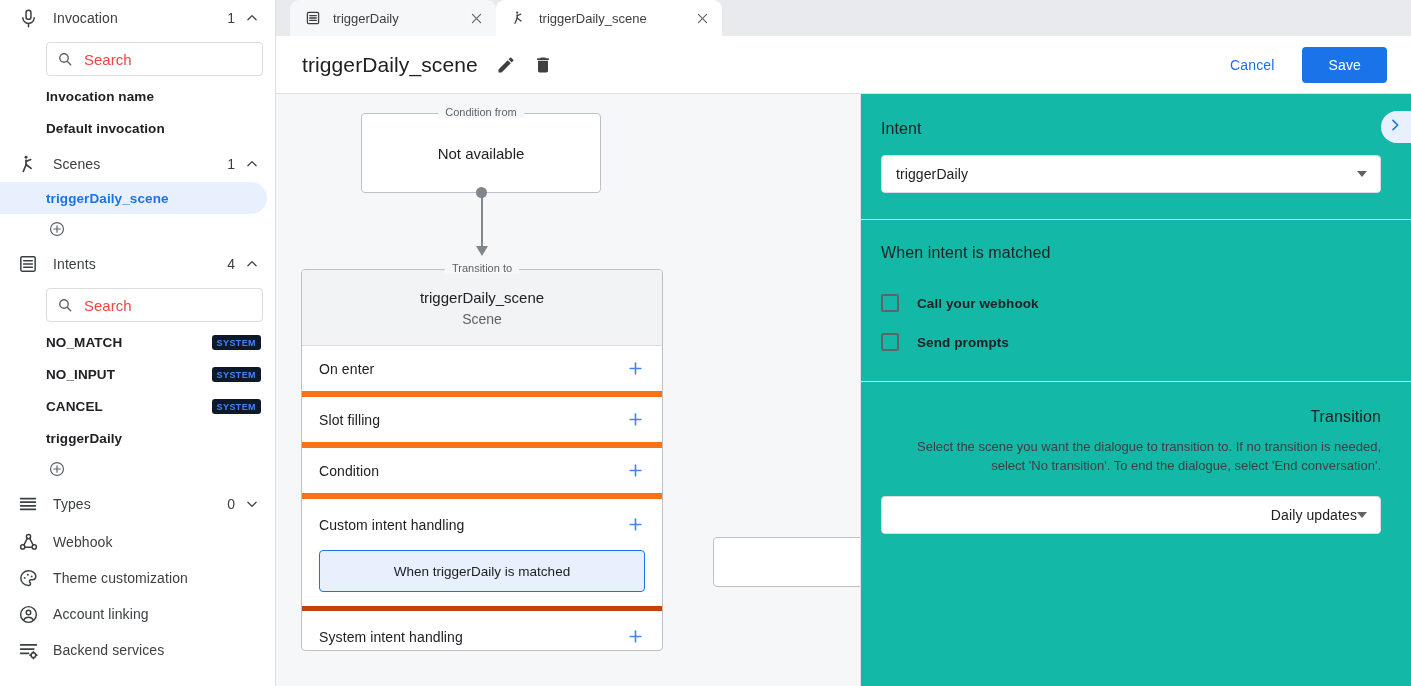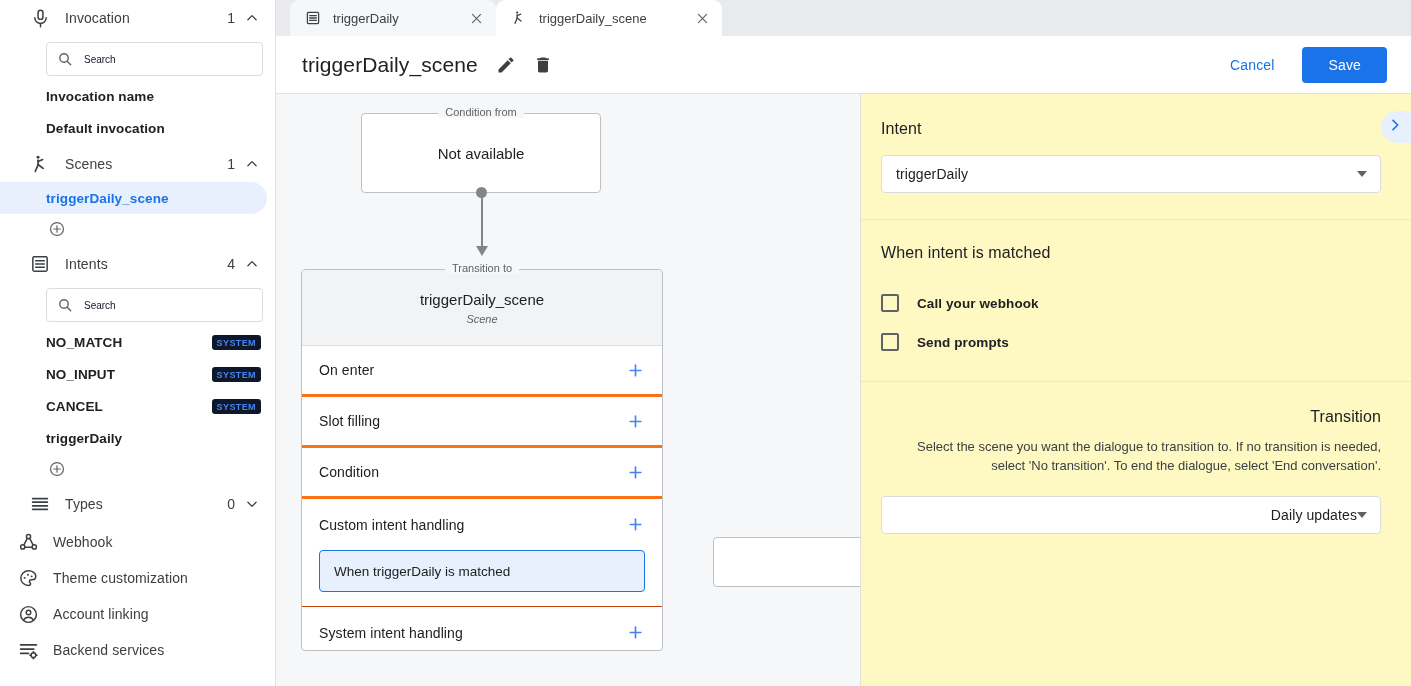--- a/index.html
+++ b/index.html
@@ -14,35 +14,35 @@
   #app { position: relative; width: 1411px; height: 686px; display: flex; }
 
   
   .sidebar {
     width: 276px; height: 686px; flex: 0 0 276px;
     background: #fff; border-right: 1px solid #e0e0e0;
     position: relative; overflow: hidden;
   }
   .sb-section {
     display: flex; align-items: center;
-    height: 36px; padding: 0 16px 0 18px; cursor: pointer; margin-left: 12px;
+    height: 36px; padding: 0 16px 0 18px; cursor: pointer;
   }
   .sb-section .sb-ico { width: 22px; flex: 0 0 22px; display: flex; align-items: center; color: #3c4043; }
   .sb-section .sb-lbl { flex: 1; font-size: 14px; color: #3c4043; margin-left: 13px; letter-spacing: .1px; }
   .sb-section .sb-cnt { font-size: 14px; color: #3c4043; margin-right: 10px; }
   .sb-section .sb-chev { width: 14px; height: 14px; color: #3c4043; display: flex; }
 
   .sb-search-wrap { padding: 6px 12px 4px 46px; }
   .sb-search {
     display: flex; align-items: center; height: 34px;
     border: 1px solid #dadce0; border-radius: 4px; background: #fff;
     padding: 0 10px; cursor: text;
   }
   .sb-search .mag { width: 16px; height: 16px; color: #5f6368; flex: 0 0 16px; }
-  .sb-search .ph { font-size: 10px; color: #0f172a; margin-left: 11px; }
+  .sb-search .ph { font-size: 15px; color: #ef4444; margin-left: 11px; }
 
   .sb-item {
     display: flex; align-items: center; height: 32px;
     padding-left: 46px; padding-right: 14px; cursor: pointer;
     font-size: 13.5px; font-weight: bold; color: #202124; letter-spacing: .1px;
   }
   .sb-item.sel {
     background: #e8f0fe; color: #1a73e8;
     border-top-right-radius: 16px; border-bottom-right-radius: 16px;
     margin-right: 8px;
@@ -144,46 +144,46 @@
 
   
   #node-scene { left: 25px; top: 175px; width: 362px; height: 382px; background: #fff; }
   .sn-head {
     background: #f1f3f4; border-bottom: 1px solid #dadce0;
     height: 76px; display: flex; flex-direction: column;
     align-items: center; justify-content: center;
     border-top-left-radius: 3px; border-top-right-radius: 3px;
   }
   .sn-title { font-size: 15px; color: #202124; }
-  .sn-sub { font-size: 11px; color: #5f6368; margin-top: 5px; font-style: italic; }
+  .sn-sub { font-size: 14px; color: #5f6368; margin-top: 5px; }
   .sn-row {
     height: 51px; display: flex; align-items: center;
-    padding: 0 18px 0 17px; border-bottom: 3px solid #f97316;
+    padding: 0 18px 0 17px; border-bottom: 6px solid #f97316;
     cursor: pointer;
   }
   .sn-row .r-lbl { flex: 1; font-size: 14px; color: #202124; letter-spacing: .1px; }
   .sn-row .r-plus { width: 17px; height: 17px; color: #4285f4; flex: 0 0 17px; cursor: pointer; }
-  .sn-group { border-bottom: 1px solid #c2410c; }
+  .sn-group { border-bottom: 5px solid #c2410c; }
   .sn-group .sn-row { border-bottom: none; }
   .sn-chip {
     margin: 0 17px 14px 17px; height: 42px;
     background: #e8f0fe; border: 1px solid #1a73e8; border-radius: 4px;
     display: flex; align-items: center; padding: 0 14px;
-    font-size: 13.5px; color: #202124; cursor: pointer; position: relative;
+    font-size: 13.5px; color: #202124; cursor: pointer; position: relative; justify-content: center;
   }
   .sn-row.last { border-bottom: none; }
   
   #node-to2 { left: 437px; top: 443px; width: 230px; height: 50px; }
   #node-to2 .nf-text {
     position: absolute; inset: 0; display: flex; align-items: center; justify-content: center;
     font-size: 15px; color: #202124;
   }
 
   
-  .panel { width: 550px; flex: 0 0 550px; background: #fef9c3; position: relative; overflow: hidden; }
+  .panel { width: 550px; flex: 0 0 550px; background: #14b8a6; position: relative; overflow: hidden; }
   .p-sec { padding: 26px 30px 26px 20px; border-bottom: 1px solid #e6e6e6; }
   .p-sec.nb { border-bottom: none; text-align: right; }
   .p-h { font-size: 16px; color: #202124; letter-spacing: .1px; }
   .p-desc { font-size: 13px; color: #3c4043; line-height: 19px; margin-top: 11px; max-width: 500px; }
   .select {
     margin-top: 17px; height: 38px; border: 1px solid #dadce0; border-radius: 4px;
     display: flex; align-items: center; padding: 0 13px 0 14px; cursor: pointer; background: #fff;
   }
   .select .sv { flex: 1; font-size: 14px; color: #202124; letter-spacing: .1px; }
   .select .sarrow {

